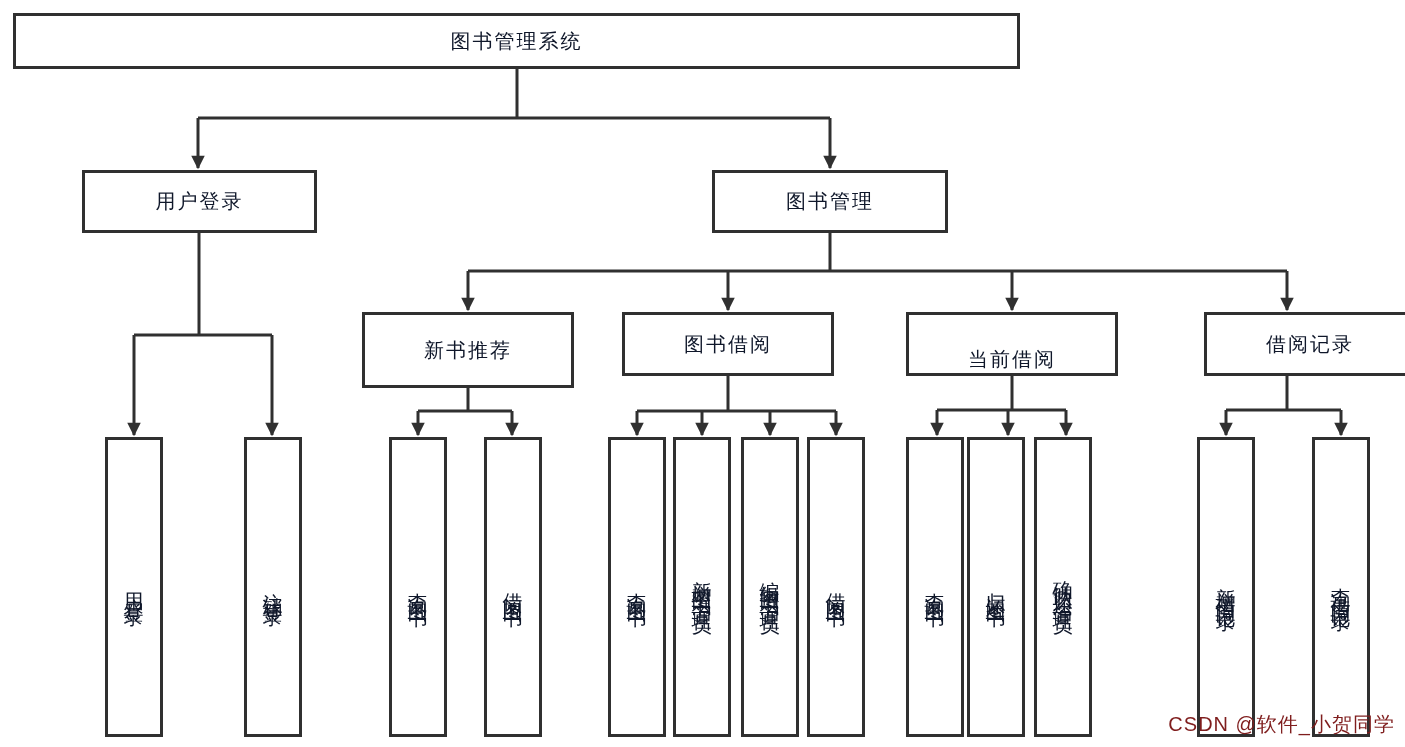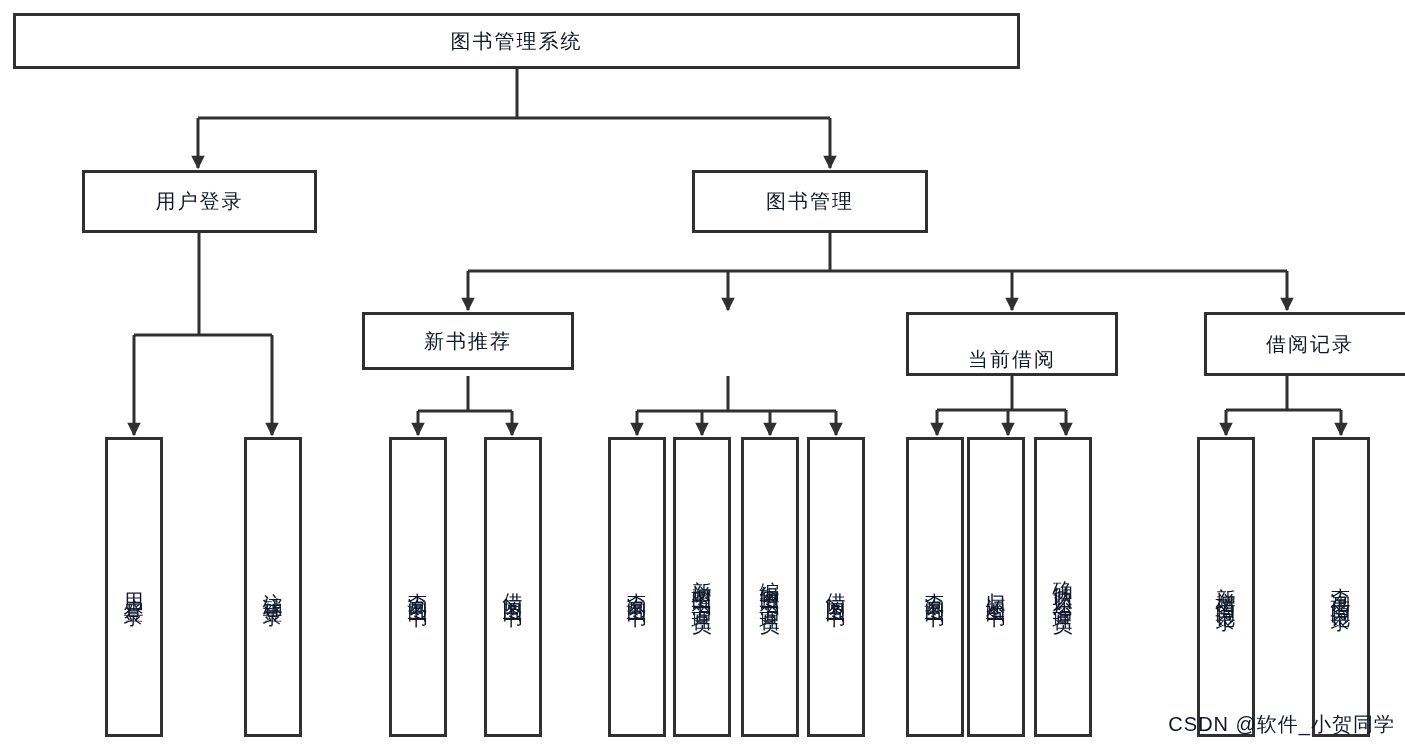--- a/index.html
+++ b/index.html
@@ -42,21 +42,21 @@
     writing-mode: vertical-lr;
     letter-spacing: 5px;
     line-height: 1;
     white-space: normal;
   }
   .watermark {
     position: absolute;
     top: 711px;
     right: 10px;
     z-index: 3;
-    color: #0f172a;
+    color: #7f1d1d;
     font-size: 20px;
     letter-spacing: 1px;
     white-space: nowrap;
   }
 </style>
 </head>
 <body>
 
 <div class="stage">
 
@@ -102,26 +102,29 @@
     <line x1="1341" y1="410" x2="1341" y2="435" marker-end="url(#arw)"></line>
   </svg>
 
   <div class="box" style="left:13px; top:13px; width:1007px; height:56px;">
     <span class="lbl">图书管理系统</span>
   </div>
 
   <div class="box" style="left:82px; top:170px; width:235px; height:63px;">
     <span class="lbl">用户登录</span>
   </div>
-  <div class="box" style="left:692px; top:170px; width:236px; height:63px;">
+  <div class="box" style="left:712px; top:170px; width:236px; height:63px;">
     <span class="lbl">图书管理</span>
   </div>
 
-  <div class="box" style="left:362px; top:312px; width:212px; height:58px;">
+  <div class="box" style="left:362px; top:312px; width:212px; height:76px;">
     <span class="lbl">新书推荐</span>
+  </div>
+  <div class="box" style="left:622px; top:312px; width:212px; height:64px;">
+    <span class="lbl">图书借阅</span>
   </div>
   <div class="box" style="left:906px; top:312px; width:212px; height:64px;align-items:flex-end;">
     <span class="lbl">当前借阅</span>
   </div>
   <div class="box" style="left:1204px; top:312px; width:212px; height:64px;text-align:center;">
     <span class="lbl">借阅记录</span>
   </div>
 
   <div class="box vert" style="left:105px; top:437px; width:58px; height:300px;">
     <span class="lbl">用户登录</span>

